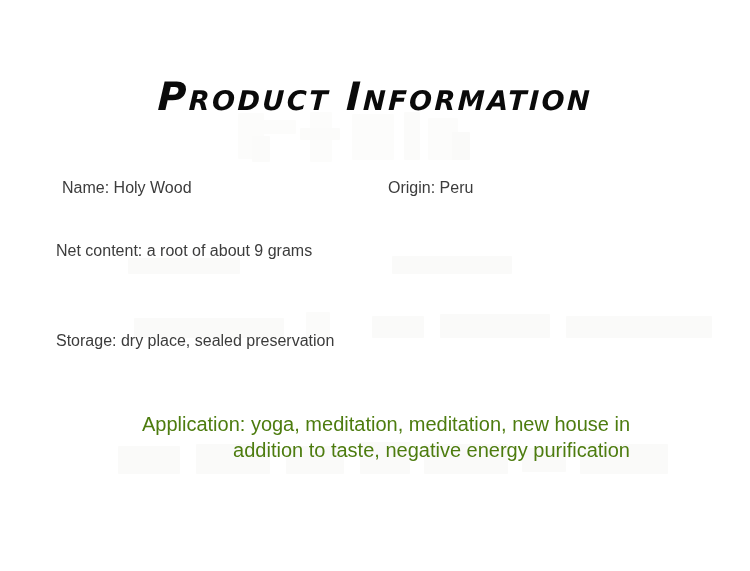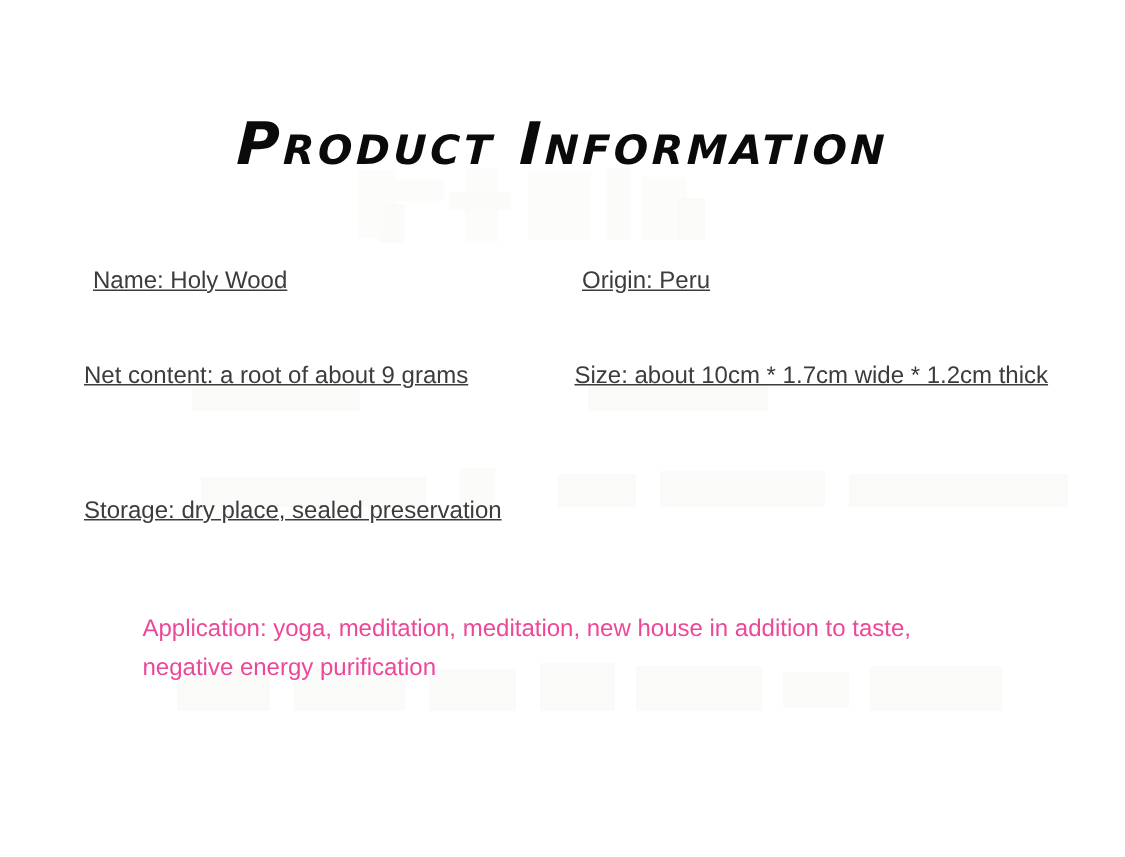--- a/index.html
+++ b/index.html
@@ -69,40 +69,39 @@
     width: 750px;
     height: 24px;
   }
   .spec-cell {
     position: absolute;
     top: 0;
     color: #3c3c3c;
     font-size: 16px;
     line-height: 24px;
     white-space: nowrap;
-    text-decoration: underline;
   }
   .col-left  { left: 56px; }
   .col-left.indent { left: 62px; }
   .col-right { left: 383px; }
   .col-right.indent { left: 388px; text-align: right; }
 
   #row-1 { top: 176px; }
   #row-2 { top: 239px; }
   #row-3 { top: 305px; margin-top: 24px; }
 
   
   #application {
     position: absolute;
     left: 95px;
     top: 391px;
     width: 535px;
-    text-align: left;
-    color: #ec4899;
-    font-size: 16px;
+    text-align: right;
+    color: #4d7c0f;
+    font-size: 20px;
     line-height: 26px;
   }
 </style>
 </head>
 <body>
 
 <div id="page">
 
   <div class="ghost-layer">
     <div class="ghost" style="left:238px;  top:113px; width:26px; height:46px;"></div>
@@ -134,21 +133,20 @@
 
   <h1 id="title"><span class="cap">P</span>roduct <span class="cap">I</span>nformation</h1>
 
   <div class="spec-row" id="row-1">
     <span class="spec-cell col-left indent">Name: Holy Wood</span>
     <span class="spec-cell col-right indent">Origin: Peru</span>
   </div>
 
   <div class="spec-row" id="row-2">
     <span class="spec-cell col-left">Net content: a root of about 9 grams</span>
-    <span class="spec-cell col-right">Size: about 10cm * 1.7cm wide * 1.2cm thick</span>
   </div>
 
   <div class="spec-row" id="row-3">
     <span class="spec-cell col-left">Storage: dry place, sealed preservation</span>
   </div>
 
   <p id="application">
     <span>Application: yoga, meditation, meditation, new house in addition to</span>
     <span>taste, negative energy purification</span>
   </p>

